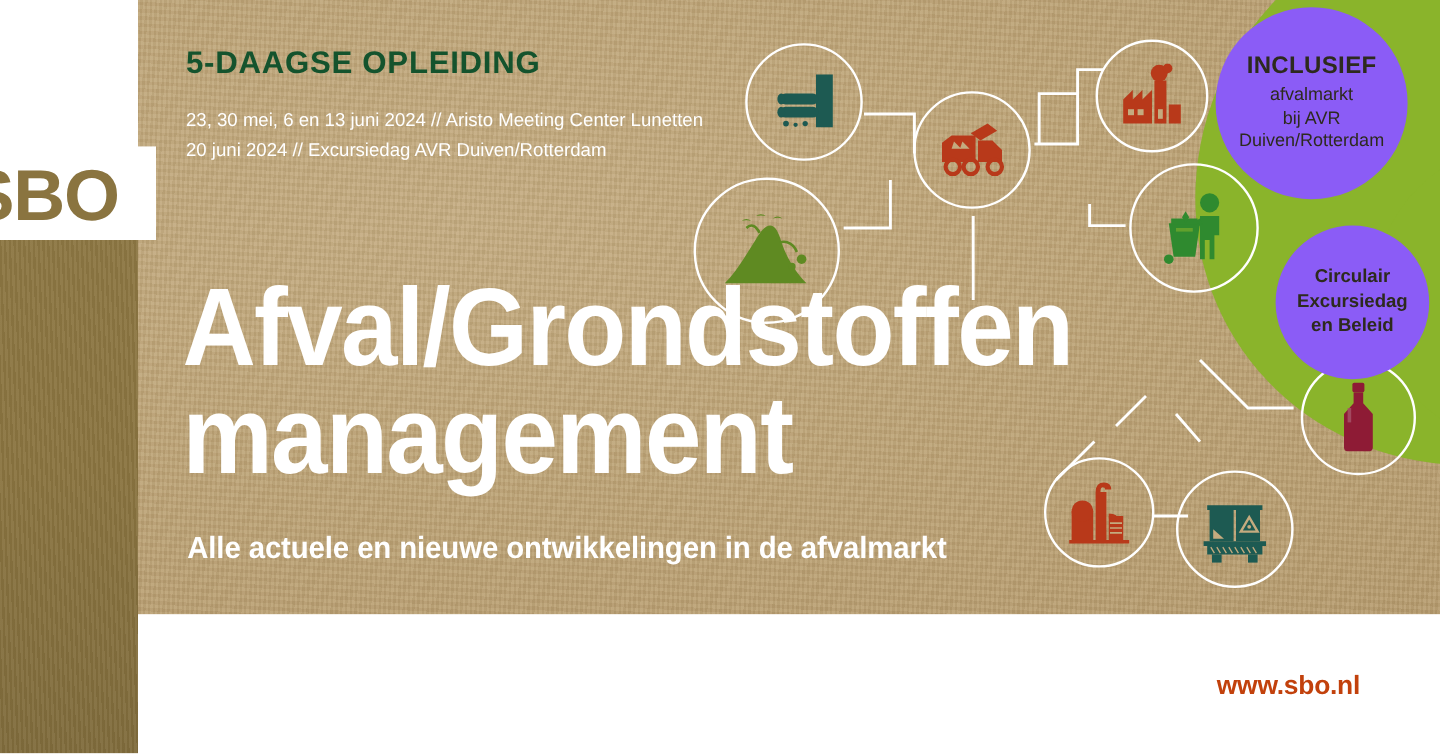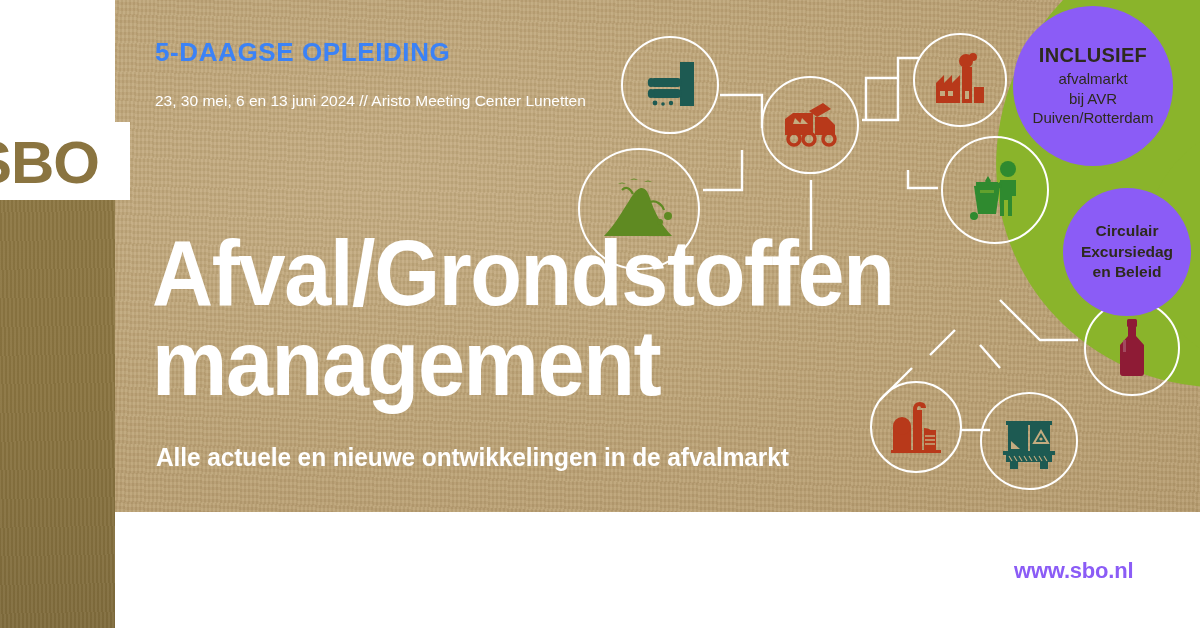--- a/index.html
+++ b/index.html
@@ -59,21 +59,21 @@
   .sbo-logo {
     position:absolute; left:-28px; top:133px;
     font-size:60px; font-weight:bold; letter-spacing:-1px;
     color:#8a7440; line-height:1;
     font-family:"Liberation Sans", sans-serif;
   }
 
   
   .hdr { position:absolute; left:155px; top:38px; width:620px; }
   .hdr-title {
-    font-size:26px; font-weight:bold; color:#3b82f6;
+    font-size:26px; font-weight:bold; color:#14532d;
     letter-spacing:.6px; line-height:1.15; white-space:nowrap;
   }
   .hdr-line {
     font-size:15.5px; color:#ffffff; line-height:1.62; white-space:nowrap;
   }
   .hdr-lines { margin-top:20px; }
 
   
   .headline {
     position:absolute; left:152px; top:228px; width:930px;
@@ -104,21 +104,21 @@
   }
   #badge-inclusief .b-line { font-size:15px; line-height:1.3; }
   #badge-circulair { left:1063px; top:188px; width:128px; height:128px; }
   #badge-circulair .b-line {
     font-size:15.5px; font-weight:bold; line-height:1.32;
   }
 
   
   .url {
     position:absolute; left:1014px; top:558px;
-    font-size:22px; font-weight:bold; color:#8b5cf6;
+    font-size:22px; font-weight:bold; color:#c2410c;
     letter-spacing:-.2px;
   }
 
   
   .bubble {
     position:absolute; border-radius:50%;
     border:2.5px solid #ffffff;
     display:flex; align-items:center; justify-content:center;
   }
   .bubble svg { display:block; }
@@ -139,20 +139,21 @@
   <div class="kraft-left"></div>
   <div class="logo-strip"></div>
   <div class="white-bottom"></div>
 
   <div class="sbo-logo">SBO</div>
 
   <div class="hdr">
     <div class="hdr-title">5-DAAGSE OPLEIDING</div>
     <div class="hdr-lines">
       <div class="hdr-line">23, 30 mei, 6 en 13 juni 2024 // Aristo Meeting Center Lunetten</div>
+      <div class="hdr-line">20 juni 2024 // Excursiedag AVR Duiven/Rotterdam</div>
     </div>
   </div>
 
   <svg width="1200" height="628" style="position:absolute;left:0;top:0;pointer-events:none">
     <g stroke="#ffffff" stroke-width="2.4" fill="none">
       <path d="M720,95 L762,95 L762,128"></path>
       <path d="M811,180 L811,250"></path>
       <path d="M703,190 L742,190 L742,150"></path>
       <path d="M898,78 L866,78 L866,120"></path>
       <path d="M920,58 L898,58 L898,120 L862,120"></path>

